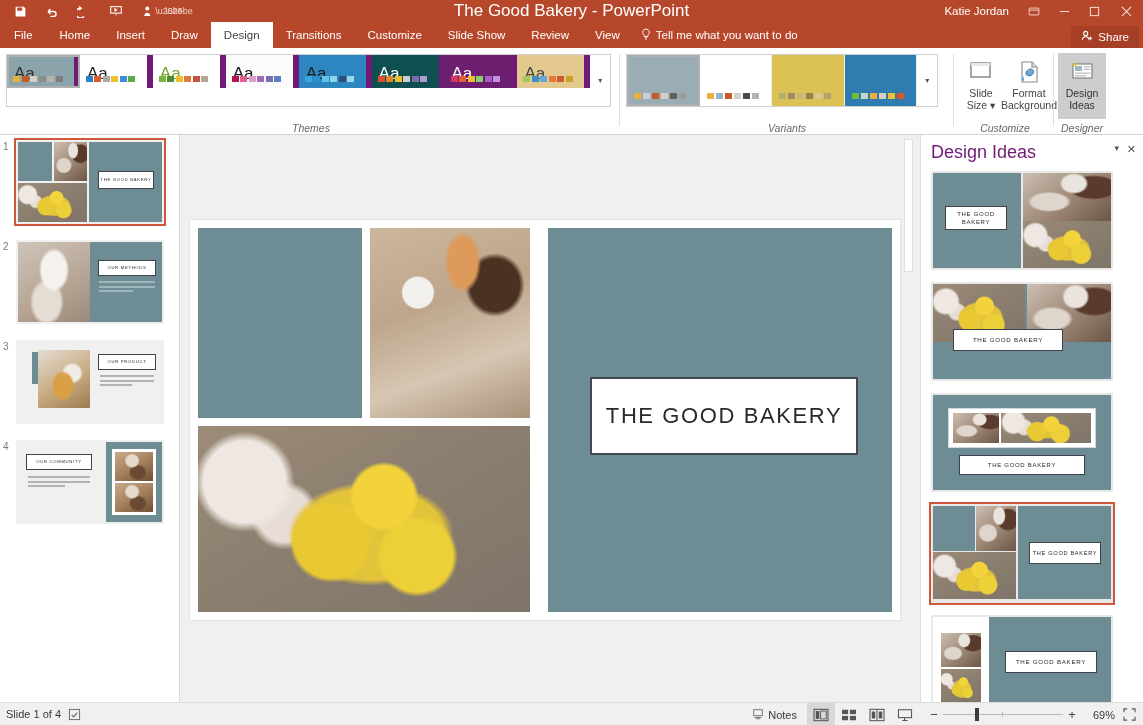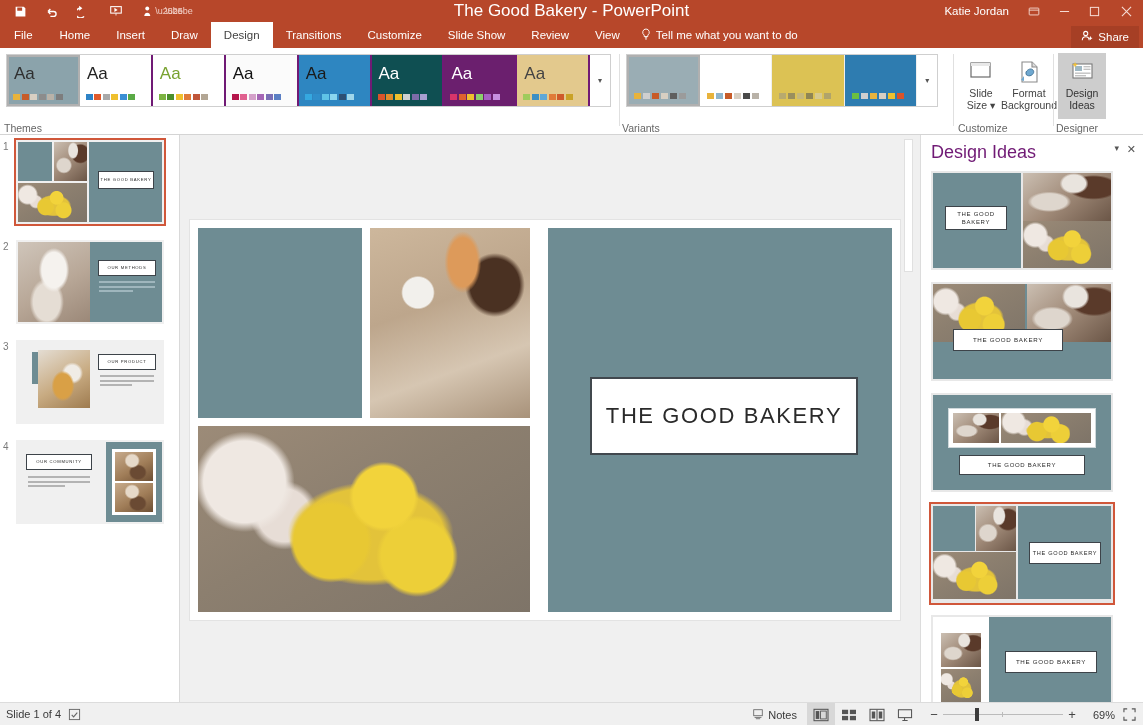--- a/index.html
+++ b/index.html
@@ -57,34 +57,34 @@
     color:#fff; font-size:11.5px; padding:0 10px; background:#a63f25;
   }
 
   
   .ribbon {
     position:absolute; top:48px; left:0; width:1143px; height:87px;
     background:#fff; border-bottom:1px solid #d4d4d4;
   }
   .ribbon-group { position:absolute; top:0; height:87px; }
   .group-label {
-    position:absolute; bottom:1px; width:100%; text-align:left;
-    font-size:10.5px; color:#666;
+    position:absolute; bottom:1px; width:100%; text-align:center;
+    font-size:10.5px; color:#666;font-style:italic;
   }
   .group-div { position:absolute; top:6px; width:1px; height:72px; background:#e0e0e0; }
 
   
   .themes { left:4px; width:614px; }
   .theme-strip {
     position:absolute; top:6px; left:2px; display:flex; gap:0px;
     border:1px solid #cfcfcf; background:#fff; height:53px; width:605px;
   }
   .theme-cell {
-    width:74px; height:51px; position:relative; overflow:hidden;
-    border-right:2px solid #701a75; background:#fff;
+    width:74px; height:33px; position:relative; overflow:hidden;
+    border-right:6px solid #701a75; background:#fff;
   }
   .theme-cell.sel { outline:2px solid #b0b0b0; outline-offset:-2px; background:#8ba3ab; }
   .theme-aa { position:absolute; left:7px; top:9px; font-size:17px; font-weight:400; }
   .swatches { position:absolute; left:6px; bottom:6px; display:flex; gap:1.5px; }
   .sw { width:7px; height:6px; }
   .theme-more {
     width:20px; height:51px; display:flex; align-items:center; justify-content:center;
     color:#555; font-size:8px; background:#fff;
   }
 

